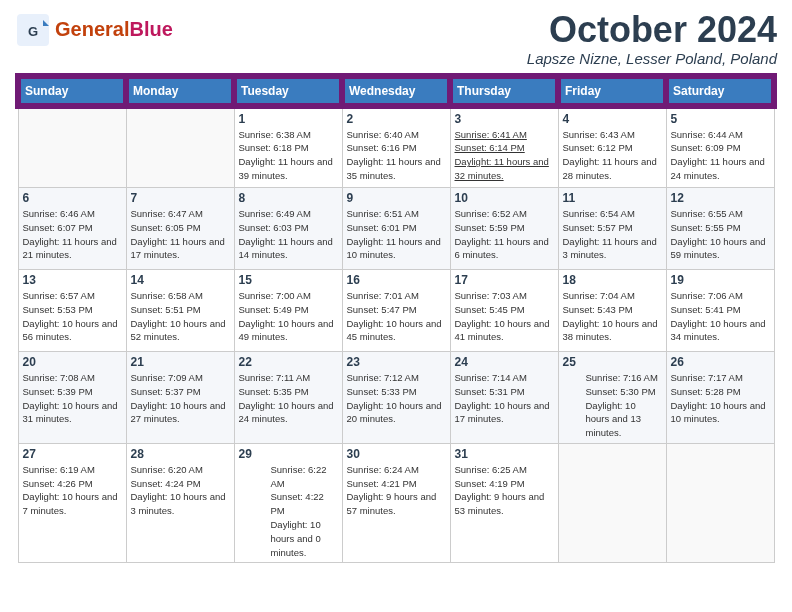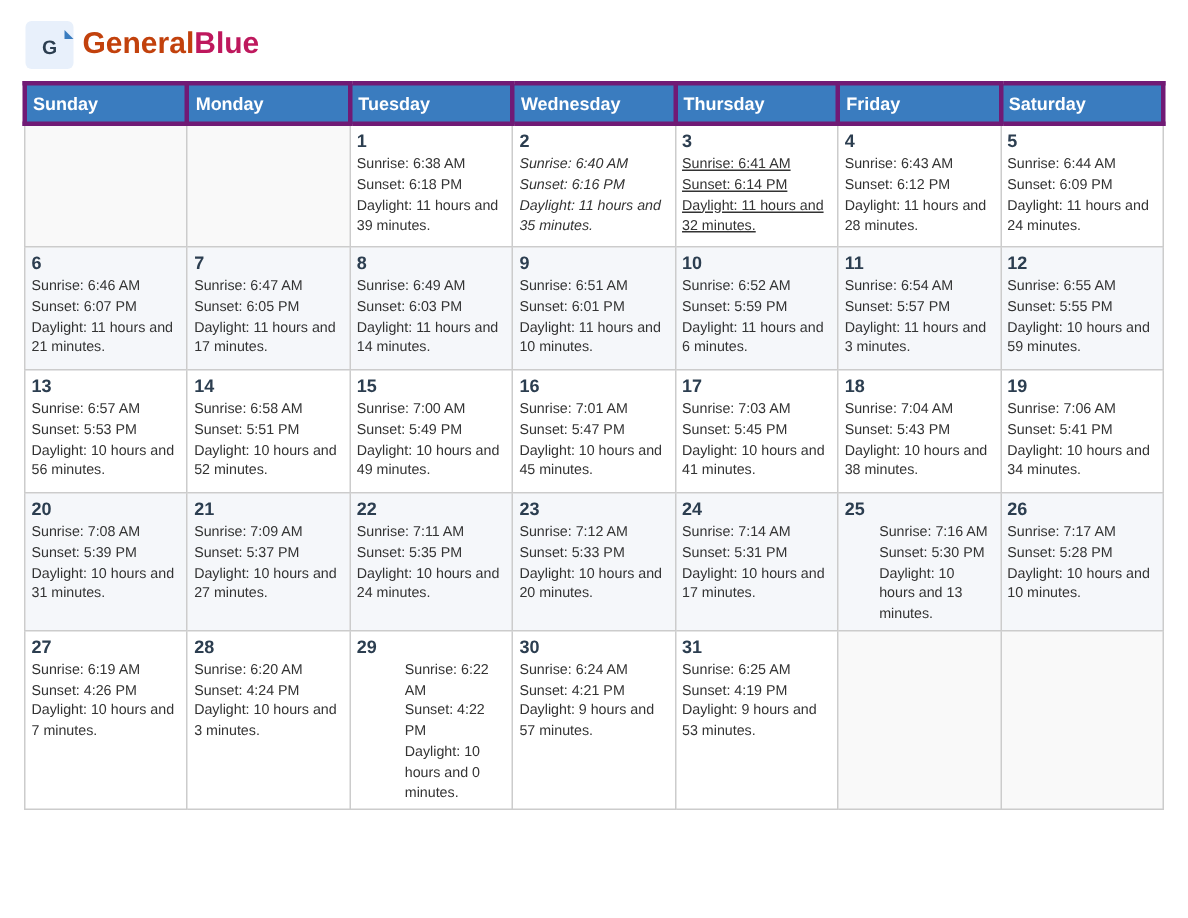--- a/index.html
+++ b/index.html
@@ -44,21 +44,21 @@
       width: 100%;
       border-collapse: collapse;
       table-layout: fixed;
     }
     .calendar-table th {
       background: #3a7cbf;
       color: #fff;
       font-size: 12px;
       font-weight: bold;
       padding: 5px 4px;
-      border: 3px solid #701a75;
+      border: 6px solid #701a75;
       text-align: left;
     }
     .calendar-table td {
       border: 1px solid #ccc;
       vertical-align: top;
       padding: 3px 4px;
       font-size: 9.5px;
       color: #333;
       height: 82px;
       background: #fff;
@@ -99,20 +99,24 @@
         <rect x="2" y="2" width="32" height="32" rx="4" fill="#e8f0fb"></rect>
         <text x="18" y="24" text-anchor="middle" font-size="13" font-weight="bold" fill="#2c3e50" font-family="Arial">G</text>
         <polygon points="28,8 34,14 28,14" fill="#3a7cbf"></polygon>
       </svg>
       <div class="logo">
         <div style="font-size:20px;font-weight:bold;line-height:1.1;">
           <span style="color:#c2410c;">General</span><span style="color:#be185d;">Blue</span>
         </div>
       </div>
     </div>
+    <div class="title-block">
+      <div class="month-title">October 2024</div>
+      <div class="location">Lapsze Nizne, Lesser Poland, Poland</div>
+    </div>
   </div>
 
   <table class="calendar-table">
     <thead>
       <tr>
       <th>Sunday</th>
           <th>Monday</th>
           <th>Tuesday</th>
           <th>Wednesday</th>
           <th>Thursday</th>
@@ -125,21 +129,21 @@
           <td class="empty-cell"></td>
           <td class="empty-cell"></td>
           <td>
             <div class="day-number">1</div>
             <div class="day-info" style="white-space: pre-line;">Sunrise: 6:38 AM
 Sunset: 6:18 PM
 Daylight: 11 hours and 39 minutes.</div>
           </td>
           <td>
             <div class="day-number">2</div>
-            <div class="day-info" style="white-space: pre-line; font-style: italic;">Sunrise: 6:40 AM
+            <div class="day-info" style="white-space: pre-line;">Sunrise: 6:40 AM
 Sunset: 6:16 PM
 Daylight: 11 hours and 35 minutes.</div>
           </td>
           <td>
             <div class="day-number">3</div>
             <div class="day-info" style="white-space: pre-line; text-decoration: underline;">Sunrise: 6:41 AM
 Sunset: 6:14 PM
 Daylight: 11 hours and 32 minutes.</div>
           </td>
           <td>

